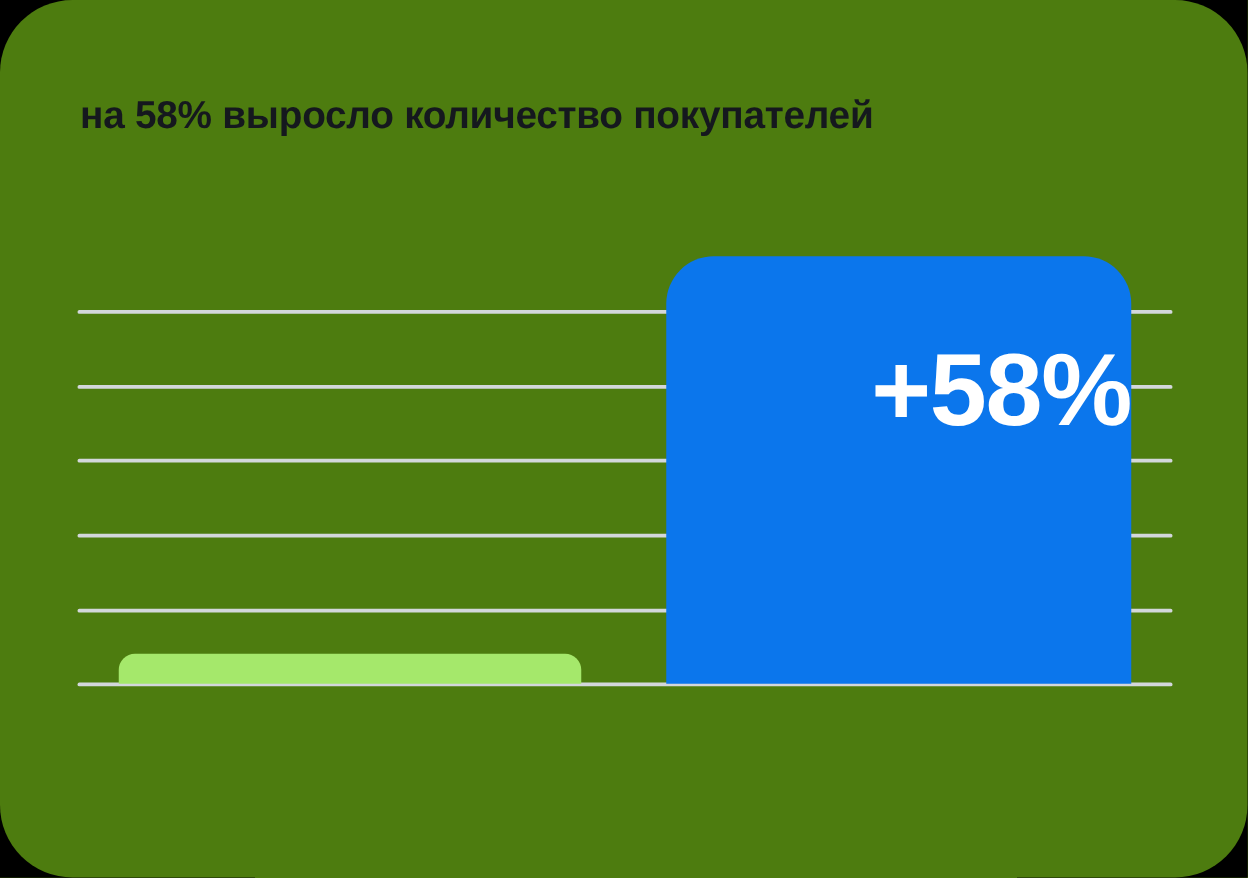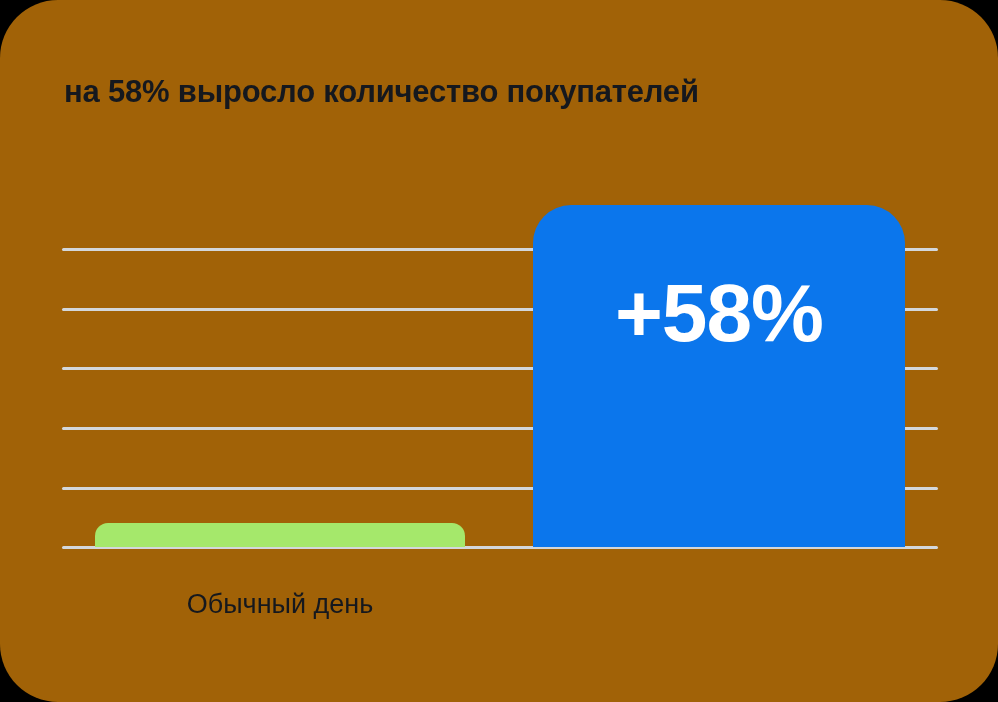--- a/index.html
+++ b/index.html
@@ -16,21 +16,21 @@
     -webkit-font-smoothing: antialiased;
   }
 
   
   .card {
     position: absolute;
     left: 0;
     top: 0;
     width: 998px;
     height: 702px;
-    background: #a16207;
+    background: #4d7c0f;
     border-radius: 58px;
     overflow: hidden;
     box-sizing: border-box;
   }
 
   
   .card-title {
     position: absolute;
     left: 64px;
     top: 73px;
@@ -95,21 +95,21 @@
     height: 342px;
     background: #0B76EC;
     border-radius: 38px 38px 0 0;
   }
 
   .bar-value {
     position: absolute;
     left: 533px;
     top: 272px;
     width: 372px;
-    text-align: center;
+    text-align: right;
     font-size: 82px;
     font-weight: 700;
     letter-spacing: -1px;
     line-height: 1;
     color: #FFFFFF;
   }
 
   
   .axis-labels {
     position: absolute;
@@ -151,17 +151,16 @@
 
     <div class="plot">
       <div class="bar bar-normal"></div>
 
       <div class="bar bar-sale"></div>
 
       <div class="bar-value">+58%</div>
     </div>
 
     <div class="axis-labels">
-      <div class="axis-label axis-label-0">Обычный день</div>
     </div>
 
   </div>
 </div>
 
 </body></html>

